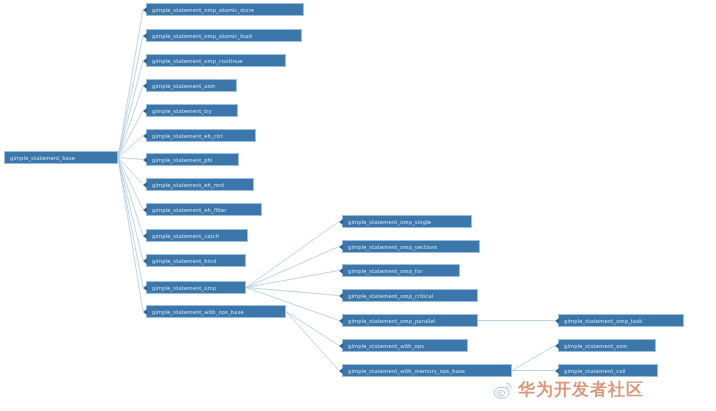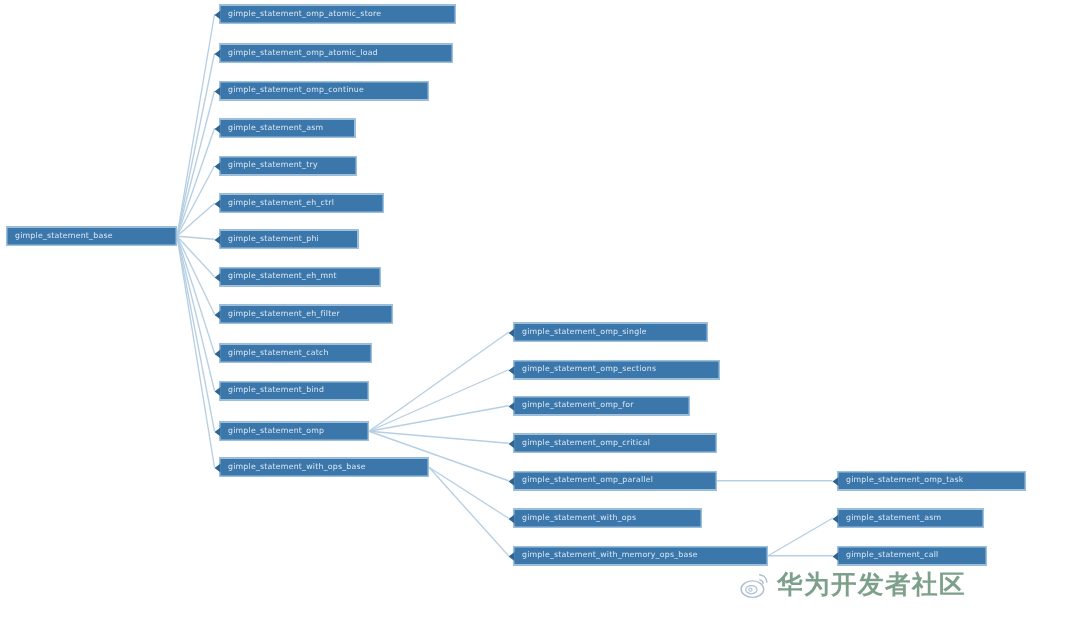--- a/index.html
+++ b/index.html
@@ -205,15 +205,15 @@
     </div>
 
   <div id="watermark" style="left: 492px; top: 378px;">
     <svg class="wm-logo" viewBox="0 0 32 32">
       <ellipse cx="14" cy="20" rx="11" ry="8" fill="none" stroke="#6b8dae" stroke-width="1.4"></ellipse>
       <ellipse cx="13" cy="20.5" rx="5.5" ry="4" fill="none" stroke="#6b8dae" stroke-width="1.2"></ellipse>
       <circle cx="12" cy="20.5" r="1.6" fill="none" stroke="#6b8dae" stroke-width="1"></circle>
       <path d="M21 6 a8 8 0 0 1 7 7" fill="none" stroke="#6b8dae" stroke-width="1.4" stroke-linecap="round"></path>
       <path d="M21 11 a4 4 0 0 1 3.4 3.4" fill="none" stroke="#6b8dae" stroke-width="1.3" stroke-linecap="round"></path>
     </svg>
-    <span class="wm-text" style="color: #14532d;">华为开发者社区</span>
+    <span class="wm-text" style="color: #c2410c;">华为开发者社区</span>
   </div>
 </div>
 
 </body></html>

